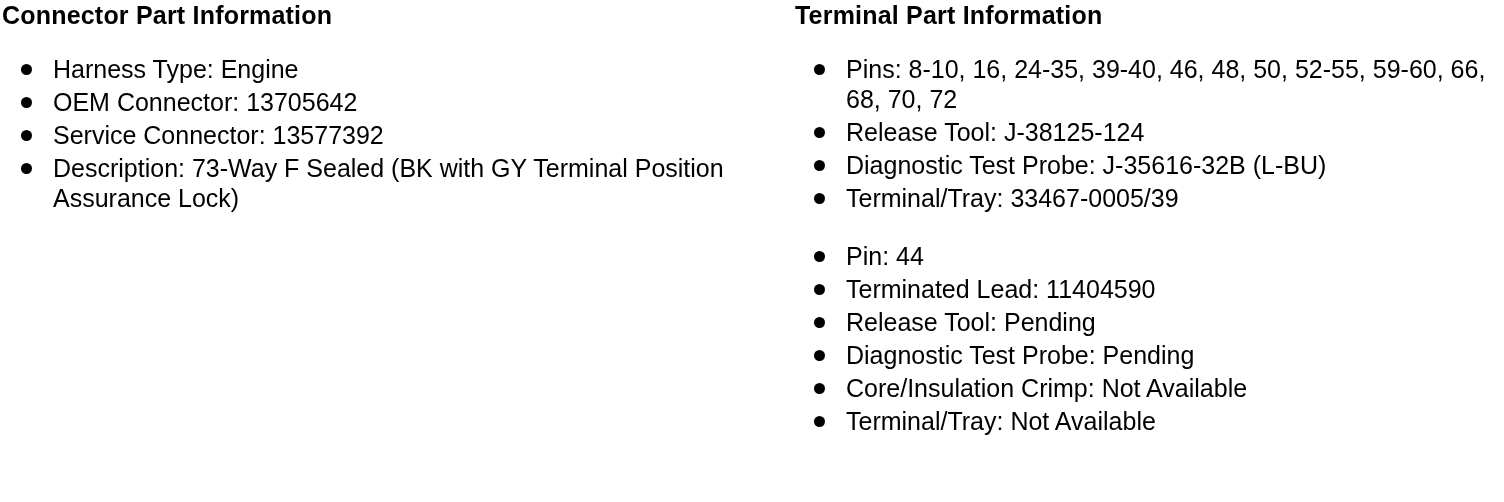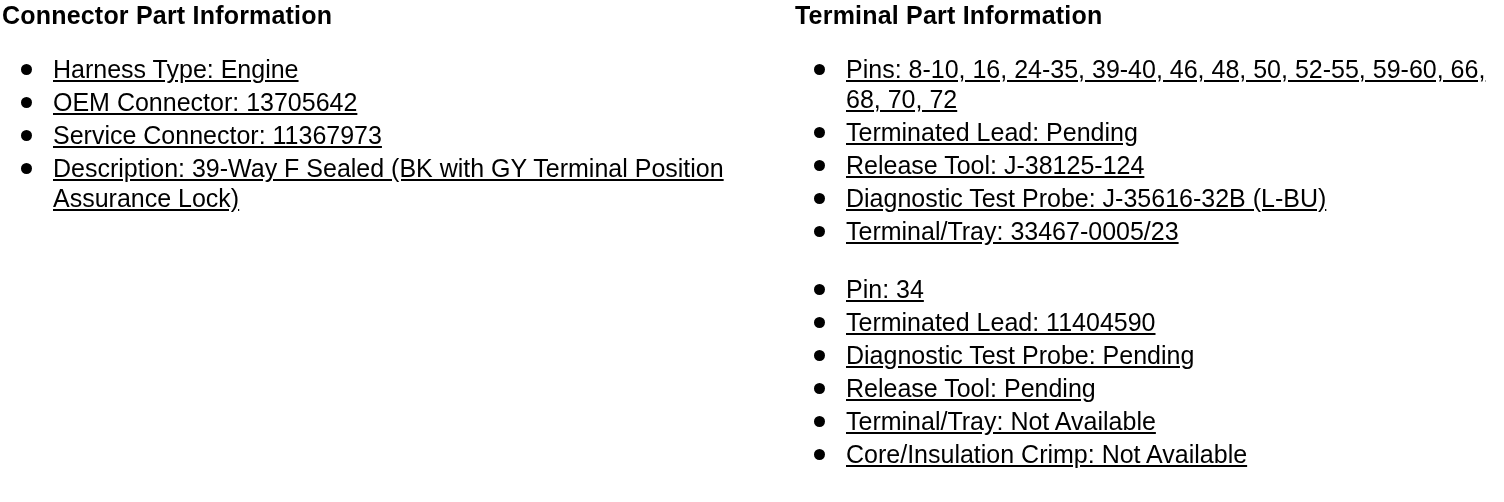--- a/index.html
+++ b/index.html
@@ -61,92 +61,87 @@
     position: absolute;
     left: 19px;
     top: 10px;
     width: 11px;
     height: 11px;
     border-radius: 50%;
     background: #000000;
   }
   .item-text {
     display: block;
-    text-decoration: underline;
   }
 </style>
 </head>
 <body style="background: rgb(255, 255, 255); color: rgb(0, 0, 0);">
 
 <main class="page">
   <section class="column col-left">
       <h2 class="section-title">Connector Part Information</h2>
       <ul class="bullet-list">
         <li class="bullet-item">
           <span class="dot" style="background: rgb(0, 0, 0);"></span>
           <span class="item-text">Harness Type: Engine</span>
         </li>
         <li class="bullet-item">
           <span class="dot" style="background: rgb(0, 0, 0);"></span>
           <span class="item-text">OEM Connector: 13705642</span>
         </li>
         <li class="bullet-item">
           <span class="dot" style="background: rgb(0, 0, 0);"></span>
-          <span class="item-text">Service Connector: 11367973</span>
+          <span class="item-text">Service Connector: 13577392</span>
         </li>
         <li class="bullet-item">
           <span class="dot" style="background: rgb(0, 0, 0);"></span>
-          <span class="item-text">Description: 39-Way F Sealed (BK with GY Terminal Position Assurance Lock)</span>
+          <span class="item-text">Description: 73-Way F Sealed (BK with GY Terminal Position Assurance Lock)</span>
         </li>
       </ul>
     </section>
   <section class="column col-right">
       <h2 class="section-title">Terminal Part Information</h2>
       <ul class="bullet-list">
         <li class="bullet-item">
           <span class="dot" style="background: rgb(0, 0, 0);"></span>
           <span class="item-text">Pins: 8-10, 16, 24-35, 39-40, 46, 48, 50, 52-55, 59-60, 66, 68, 70, 72</span>
         </li>
         <li class="bullet-item">
           <span class="dot" style="background: rgb(0, 0, 0);"></span>
-          <span class="item-text">Terminated Lead: Pending</span>
-        </li>
-        <li class="bullet-item">
-          <span class="dot" style="background: rgb(0, 0, 0);"></span>
           <span class="item-text">Release Tool: J-38125-124</span>
         </li>
         <li class="bullet-item">
           <span class="dot" style="background: rgb(0, 0, 0);"></span>
           <span class="item-text">Diagnostic Test Probe: J-35616-32B (L-BU)</span>
         </li>
         <li class="bullet-item">
           <span class="dot" style="background: rgb(0, 0, 0);"></span>
-          <span class="item-text">Terminal/Tray: 33467-0005/23</span>
+          <span class="item-text">Terminal/Tray: 33467-0005/39</span>
         </li>
       </ul>
       <ul class="bullet-list">
         <li class="bullet-item">
           <span class="dot" style="background: rgb(0, 0, 0);"></span>
-          <span class="item-text">Pin: 34</span>
+          <span class="item-text">Pin: 44</span>
         </li>
         <li class="bullet-item">
           <span class="dot" style="background: rgb(0, 0, 0);"></span>
           <span class="item-text">Terminated Lead: 11404590</span>
         </li>
         <li class="bullet-item">
           <span class="dot" style="background: rgb(0, 0, 0);"></span>
+          <span class="item-text">Release Tool: Pending</span>
+        </li>
+        <li class="bullet-item">
+          <span class="dot" style="background: rgb(0, 0, 0);"></span>
           <span class="item-text">Diagnostic Test Probe: Pending</span>
         </li>
         <li class="bullet-item">
           <span class="dot" style="background: rgb(0, 0, 0);"></span>
-          <span class="item-text">Release Tool: Pending</span>
+          <span class="item-text">Core/Insulation Crimp: Not Available</span>
         </li>
         <li class="bullet-item">
           <span class="dot" style="background: rgb(0, 0, 0);"></span>
           <span class="item-text">Terminal/Tray: Not Available</span>
-        </li>
-        <li class="bullet-item">
-          <span class="dot" style="background: rgb(0, 0, 0);"></span>
-          <span class="item-text">Core/Insulation Crimp: Not Available</span>
         </li>
       </ul>
     </section>
 </main>
 
 </body></html>

